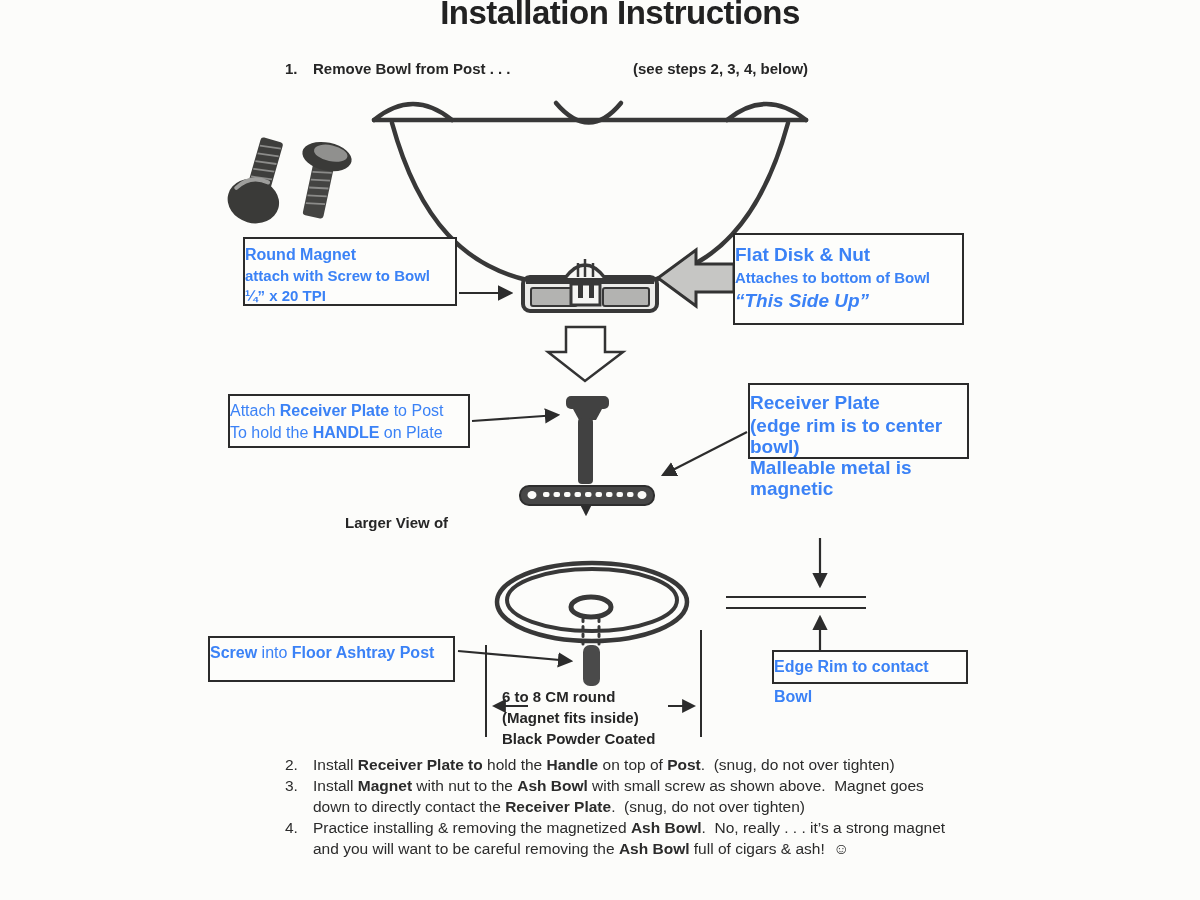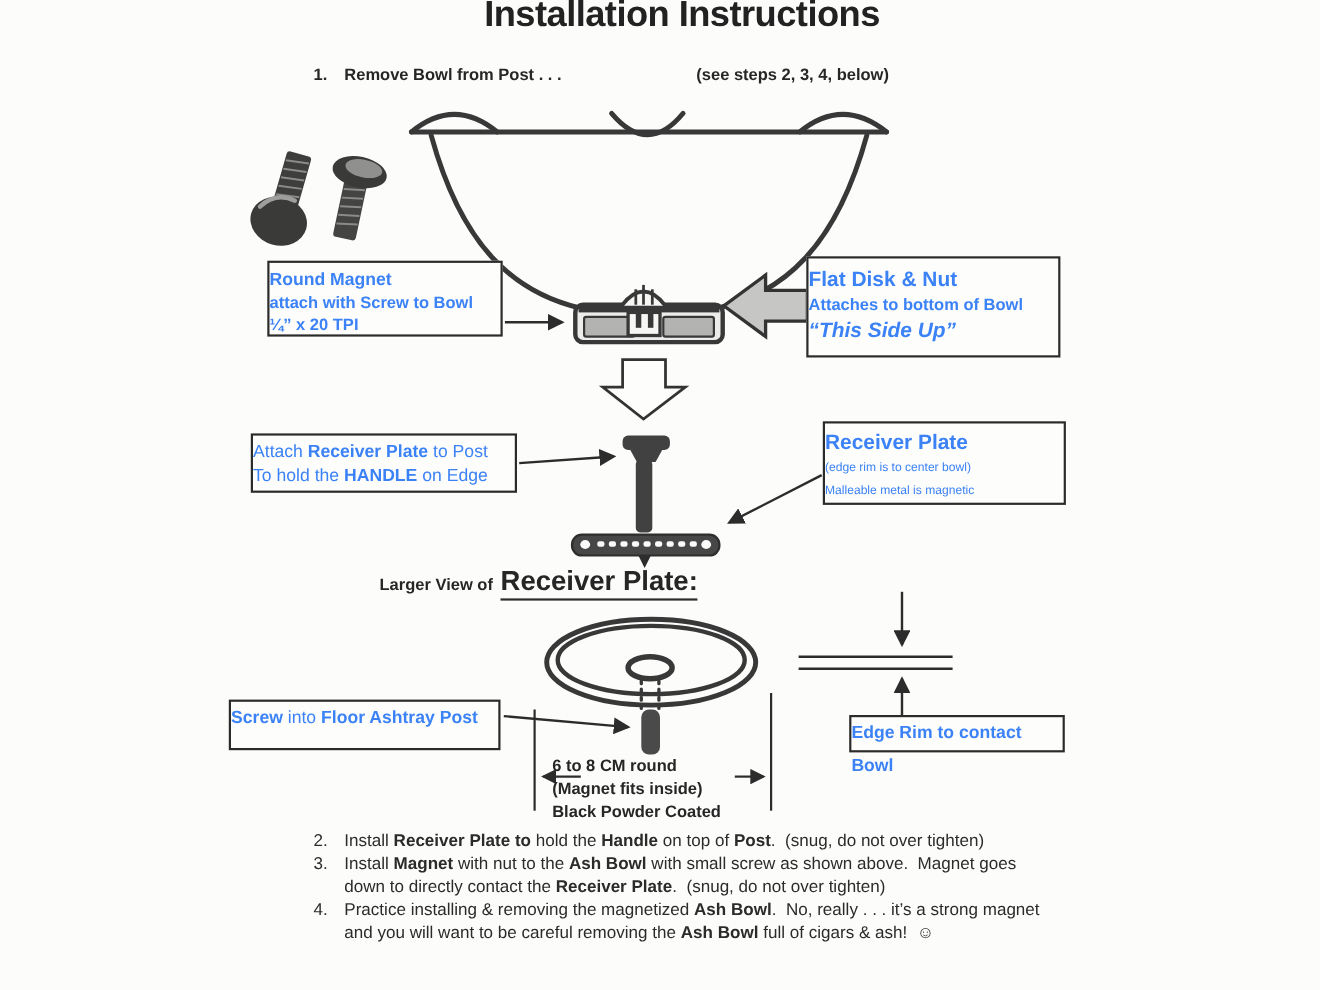--- a/index.html
+++ b/index.html
@@ -22,27 +22,27 @@
   .cl-rm .t{font-size:16px;font-weight:700;line-height:22px;}
   .cl-rm .l{font-size:15px;font-weight:600;line-height:20px;}
   .cl-fd{left:733px;top:233px;width:231px;height:92px;padding-top:8px;}
   .cl-fd .t{font-size:19px;font-weight:700;line-height:24px;}
   .cl-fd .l{font-size:15px;font-weight:600;line-height:21px;}
   .cl-fd .q{font-size:19px;font-weight:700;font-style:italic;line-height:26px;}
   .cl-ar{left:228px;top:394px;width:242px;height:54px;padding-top:4px;}
   .cl-ar .l{font-size:16px;font-weight:500;line-height:22px;}
   .cl-rp{left:748px;top:383px;width:221px;height:76px;padding-top:5px;}
   .cl-rp .t{font-size:19px;font-weight:700;line-height:25px;}
-  .cl-rp .l{font-size:11px;font-weight:400;line-height:21px;}
+  .cl-rp .l{font-size:19px;font-weight:700;line-height:21px;}
   .cl-sp{left:208px;top:636px;width:247px;height:46px;}
   .cl-sp .l{font-size:16px;font-weight:500;line-height:29px;}
   .cl-er{left:772px;top:650px;width:196px;height:34px;}
   .cl-er .l{font-size:16px;font-weight:700;line-height:30px;}
   
-  .lv{left:345px;top:514px;display:flex;align-items:baseline;gap:7px;}
+  .lv{left:345px;top:514px;display:flex;align-items:baseline;gap:21px;}
   .lv .pre{font-size:15px;font-weight:700;}
   .lv .big{font-size:25px;font-weight:700;border-bottom:2.5px solid #2c2c2c;padding-bottom:1px;}
   
   .dim{left:502px;top:686px;width:180px;text-align:left;
     font-size:15px;font-weight:600;line-height:21px;}
   
   .steps{left:285px;top:754px;width:690px;font-size:15.5px;line-height:21px;color:#2b2b2b;}
   .step{display:flex;}
   .step .num{width:28px;flex:0 0 28px;}
   .step .txt{flex:1;}
@@ -174,40 +174,39 @@
   </div>
 
   <div class="callout cl-fd">
     <div class="t">Flat Disk &amp; Nut</div>
     <div class="l">Attaches to bottom of Bowl</div>
     <div class="q">“This Side Up”</div>
   </div>
 
   <div class="callout cl-ar">
     <div class="l"><span>Attach </span><span class="b">Receiver Plate</span><span> to Post</span></div>
-    <div class="l"><span>To hold the </span><span class="b">HANDLE</span><span> on Edge</span></div>
+    <div class="l"><span>To hold the </span><span class="b">HANDLE</span><span> on Plate</span></div>
   </div>
 
   <div class="callout cl-rp">
     <div class="t">Receiver Plate</div>
     <div class="l">(edge rim is to center bowl)</div>
     <div class="l">Malleable metal is magnetic</div>
   </div>
 
   <div class="callout cl-sp">
     <div class="l"><span class="b">Screw</span><span> into </span><span class="b">Floor Ashtray Post</span></div>
   </div>
 
   <div class="callout cl-er">
     <div class="l">Edge Rim to contact Bowl</div>
   </div>
 
   <div class="abs lv">
     <span class="pre">Larger View of</span>
-    <span class="big">Receiver Plate:</span>
   </div>
 
   <div class="abs dim">
     <div>6 to 8 CM round</div>
     <div>(Magnet fits inside)</div>
     <div>Black Powder Coated</div>
   </div>
 
   <div class="abs steps">
     <div class="step">

